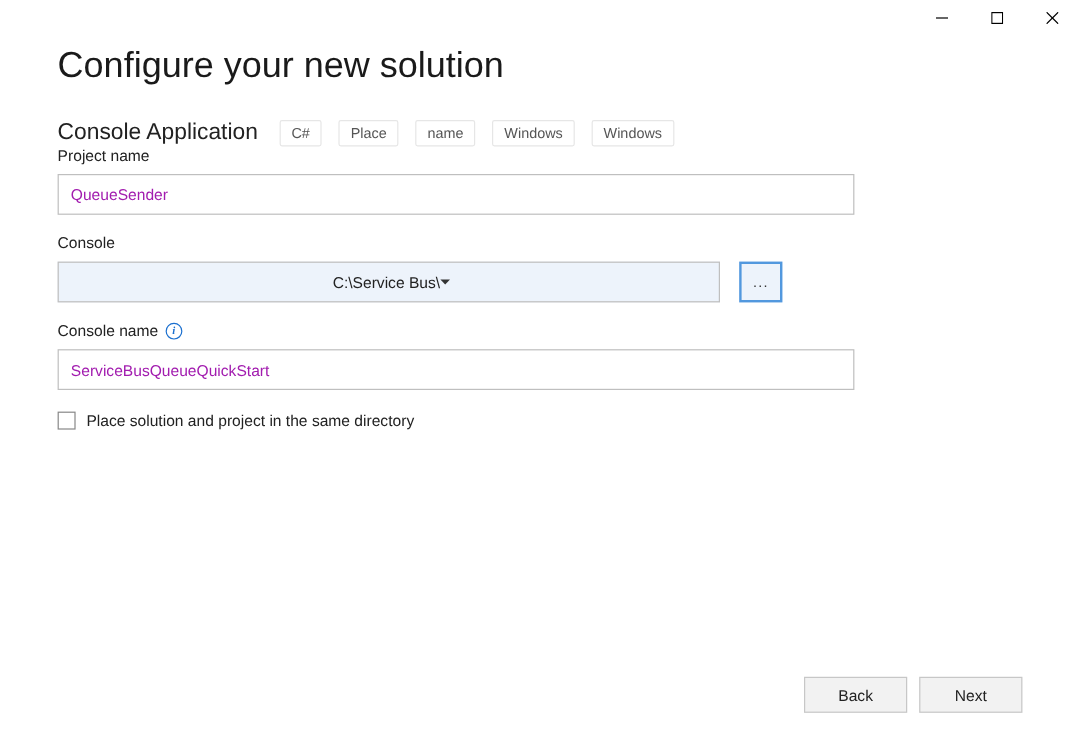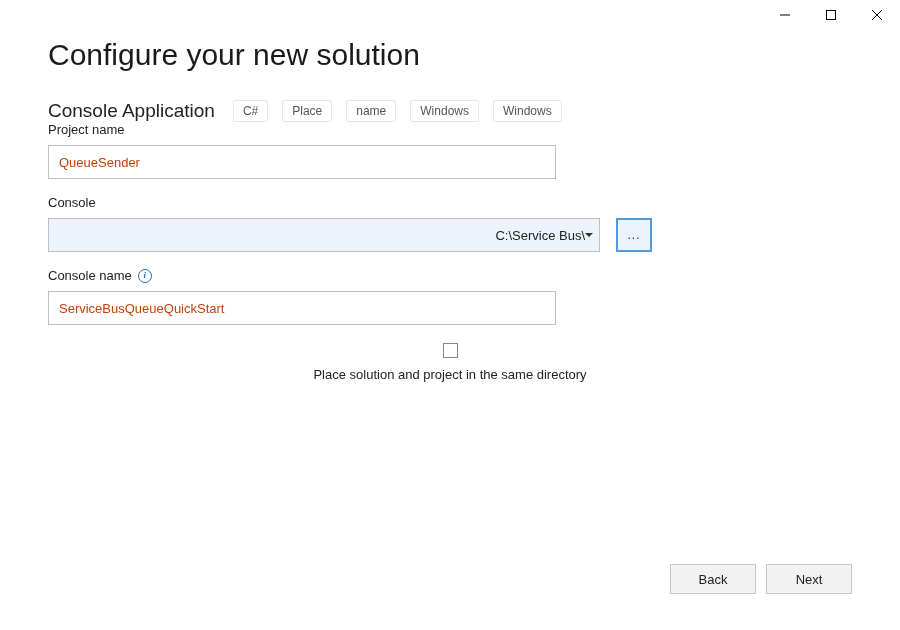--- a/index.html
+++ b/index.html
@@ -73,43 +73,43 @@
       align-items: center;
       justify-content: center;
       font-size: 9px;
       font-weight: 600;
       color: #1a6fcf;
       font-style: italic;
       font-family: Georgia, serif;
       line-height: 1;
     }
     .text-input {
-      width: 508px;
+      width: 664px;
       height: 34px;
       border: 1px solid #bfbfbf;
       padding: 0 10px;
       font-size: 13px;
       font-family: inherit;
-      color: #c2410c;
+      color: #a21caf;
       background: #fff;
       outline: none;
     }
     .location-row {
       display: flex;
       align-items: center;
       gap: 16px;
     }
     .location-select {
       width: 552px;
       height: 34px;
       border: 1px solid #bfbfbf;
       background: #edf3fb;
       display: flex;
       align-items: center;
-      justify-content: flex-end;
+      justify-content: center;
       padding: 0 6px 0 10px;
       font-size: 13px;
       color: #222;
       cursor: pointer;
     }
     .chevron {
       width: 0; height: 0;
       border-left: 4px solid transparent;
       border-right: 4px solid transparent;
       border-top: 4px solid #333;
@@ -122,24 +122,23 @@
       display: flex;
       align-items: center;
       justify-content: center;
       font-size: 12px;
       color: #333;
       cursor: pointer;
       letter-spacing: 1px;
     }
     .checkbox-row {
       display: flex;
-      align-items: center;
+      align-items: flex-start;
       gap: 9px;
       margin-top: 18px;
-      flex-direction: column;
     }
     .checkbox {
       width: 15px; height: 15px;
       border: 1px solid #888;
       background: #fff;
       cursor: pointer;
     }
     .checkbox-label {
       font-size: 13px;
       color: #222;

